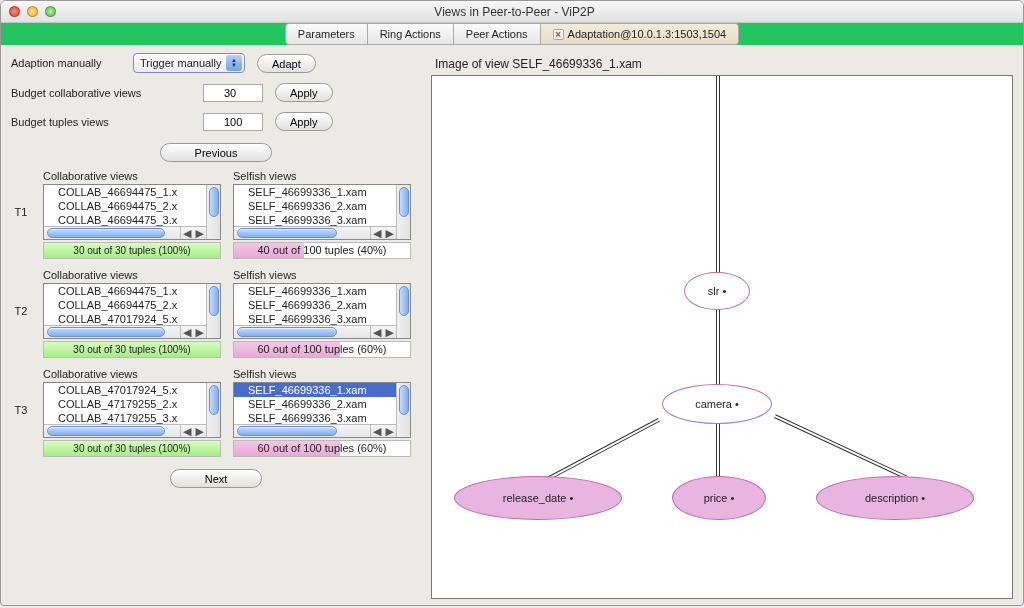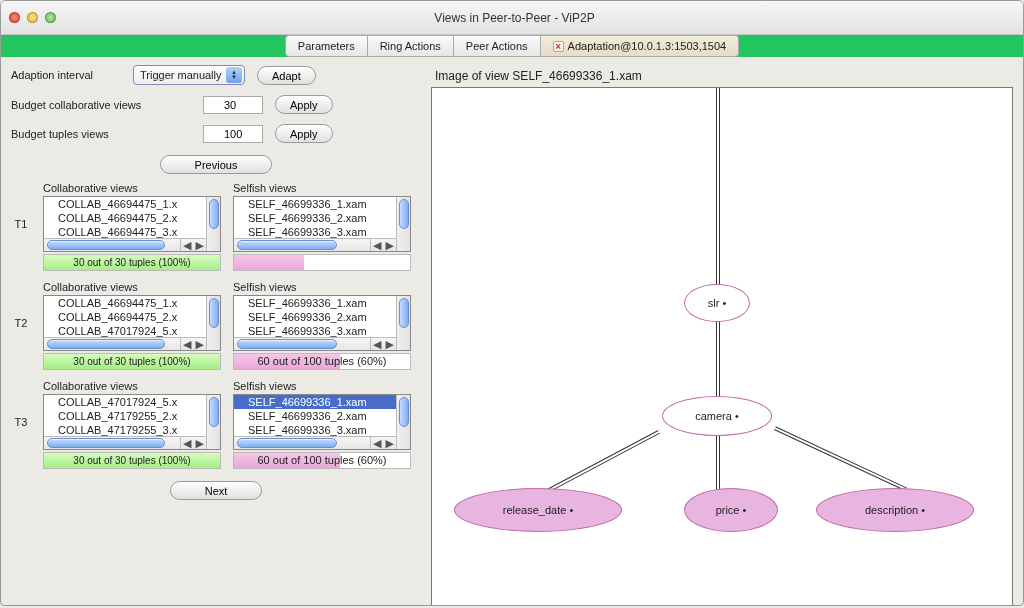--- a/index.html
+++ b/index.html
@@ -1,18 +1,18 @@
 <!DOCTYPE html>
 <html><head>
 <meta charset="utf-8">
 <style>
   * { box-sizing: border-box; margin: 0; padding: 0; font-family: "Lucida Grande", Helvetica, Arial, sans-serif; font-size: 11px; }
   body { background: #eceae5; width: 1024px; height: 608px; overflow: hidden; color: #222; }
   .window { border: 1px solid #999; border-radius: 6px 6px 4px 4px; overflow: hidden; height: 606px; }
-  .titlebar { height: 34px; background: linear-gradient(#f7f7f7,#e1e1e1); border-bottom: 1px solid #c7c7c7; display:flex; align-items:center;justify-content:center; }
+  .titlebar { height: 22px; background: linear-gradient(#f7f7f7,#e1e1e1); border-bottom: 1px solid #c7c7c7; display:flex; align-items:center;justify-content:center; }
   .traffic { display:flex; gap:7px; margin-left:8px; }
   .tl { width:11px; height:11px; border-radius:50%; border:1px solid rgba(0,0,0,.25); }
   .tl.red{background:radial-gradient(#ff8c82,#d8432f);} .tl.yel{background:radial-gradient(#ffe08a,#e6b62c);} .tl.grn{background:radial-gradient(#b5eea4,#59b849);}
   .win-title{ flex:1; text-align:center; font-size:12px; color:#333; margin-right:50px; }
   .tabs { display:flex; justify-content:center; background:#22c55e; height:22px; }
   .tab { border:1px solid #aaa; padding:2px 12px; background:linear-gradient(#fbfbfb,#e6e6e6); border-left:none; display:flex; align-items:center; gap:4px; cursor:default; }
   .tab:first-child{ border-left:1px solid #aaa; border-radius:4px 0 0 4px; }
   .tab:last-child{ border-radius:0 4px 4px 0; }
   .tab.active { background:linear-gradient(#f2ecd9,#e5ddc6); }
   .close-x { color:#c33; font-weight:bold; font-size:10px; border:1px solid #c99; width:11px; height:11px; line-height:9px; text-align:center; background:linear-gradient(#fff,#eee); border-radius:2px;}
@@ -78,21 +78,21 @@
     <div class="tab active">
       <span class="close-x">×</span>
       <span>Adaptation@10.0.1.3:1503,1504</span>
     </div>
   </div>
 
   <div class="content">
     <div class="left">
 
       <div class="row">
-        <span class="lbl" style="width:110px">Adaption interval</span>
+        <span class="lbl" style="width:110px">Adaption manually</span>
         <div class="select">
           <span>Trigger manually</span>
           <span class="arrows">▲<br>▼</span>
         </div>
         <button class="aqua-btn">Adapt</button>
       </div>
 
       <div class="row">
         <span class="lbl">Budget collaborative views</span>
         <input class="inp" value="30" style="">
@@ -145,20 +145,21 @@
             <div class="harrows">
                 <span>◀</span>
                 <span>▶</span>
               </div>
             <div class="vscroll">
                 <div class="vthumb" style="height:30px"></div>
               </div>
           </div>
           <div class="statusbar partial">
             <div class="fill" style="width:40%"></div>
+            <div class="txt">40 out of 100 tuples (40%)</div>
           </div>
         </div>
       </div>
 
       <div class="group">
         <div class="tlabel">T2</div>
         <div class="panelcol">
           <div class="panelhdr">Collaborative views</div>
           <div class="listbox">
             <div class="inner">
@@ -271,21 +272,21 @@
 
         <div class="node" style="left:252px; top:196px; width:66px; height:38px;align-items:center;">
           <span>slr •</span>
         </div>
         <div class="node" style="left:230px; top:308px; width:110px; height:40px;">
           <span>camera •</span>
         </div>
         <div class="node filled" style="left:22px; top:400px; width:168px; height:44px;">
           <span>release_date •</span>
         </div>
-        <div class="node filled" style="left:252px; top:400px; width:94px; height:44px;align-items:center;">
+        <div class="node filled" style="left:240px; top:400px; width:94px; height:44px;align-items:center;">
           <span>price •</span>
         </div>
         <div class="node filled" style="left:384px; top:400px; width:158px; height:44px;">
           <span>description •</span>
         </div>
       </div>
     </div>
   </div>
 </div>
 

